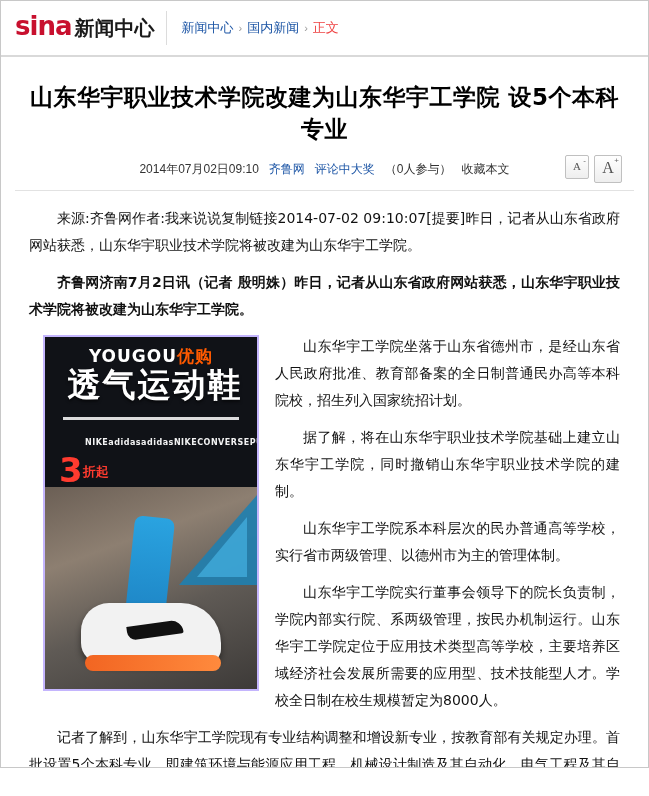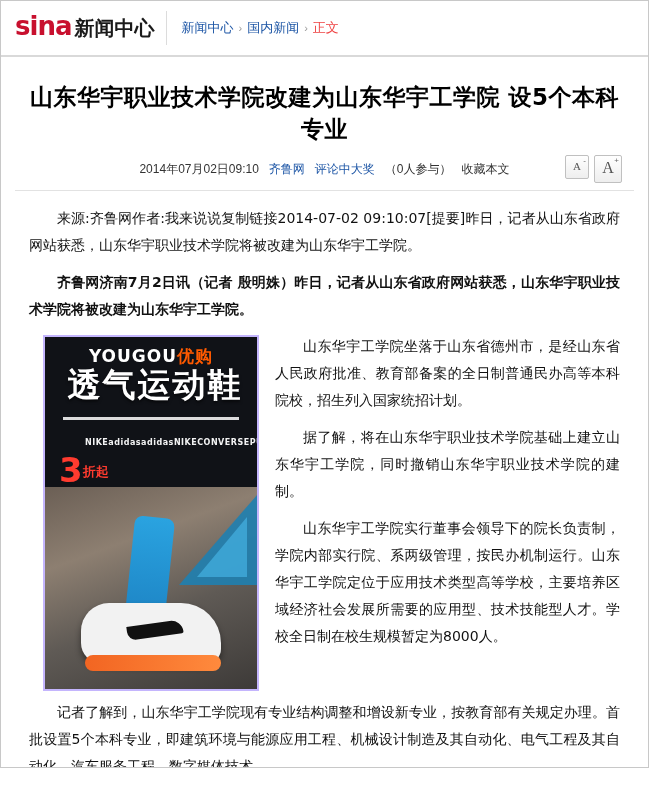--- a/index.html
+++ b/index.html
@@ -368,20 +368,21 @@
           <div class="ad-sock"></div>
           <div class="ad-shoe">
             <div class="ad-swoosh"></div>
           </div>
         </div>
       </div>
     </div>
 
     <p class="indent">山东华宇工学院坐落于山东省德州市，是经山东省人民政府批准、教育部备案的全日制普通民办高等本科院校，招生列入国家统招计划。</p>
     <p class="indent">据了解，将在山东华宇职业技术学院基础上建立山东华宇工学院，同时撤销山东华宇职业技术学院的建制。</p>
+    <p class="indent">山东华宇工学院系本科层次的民办普通高等学校，实行省市两级管理、以德州市为主的管理体制。</p>
     <p class="indent">山东华宇工学院实行董事会领导下的院长负责制，学院内部实行院、系两级管理，按民办机制运行。山东华宇工学院定位于应用技术类型高等学校，主要培养区域经济社会发展所需要的应用型、技术技能型人才。学校全日制在校生规模暂定为8000人。</p>
 
     <div style="clear:both;"></div>
 
     <p class="indent">记者了解到，山东华宇工学院现有专业结构调整和增设新专业，按教育部有关规定办理。首批设置5个本科专业，即建筑环境与能源应用工程、机械设计制造及其自动化、电气工程及其自动化、汽车服务工程、数字媒体技术。</p>
 
   </div>
 
 </div>
 

